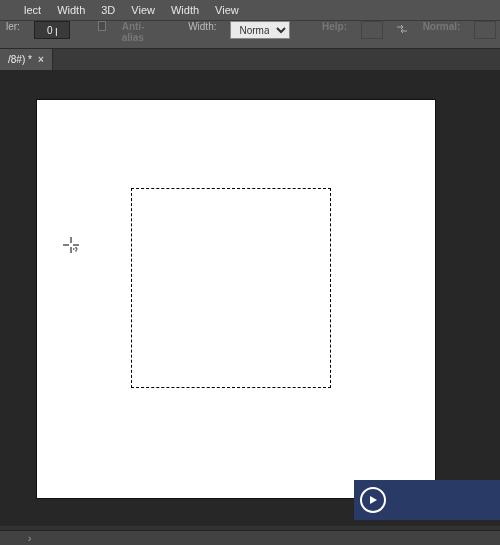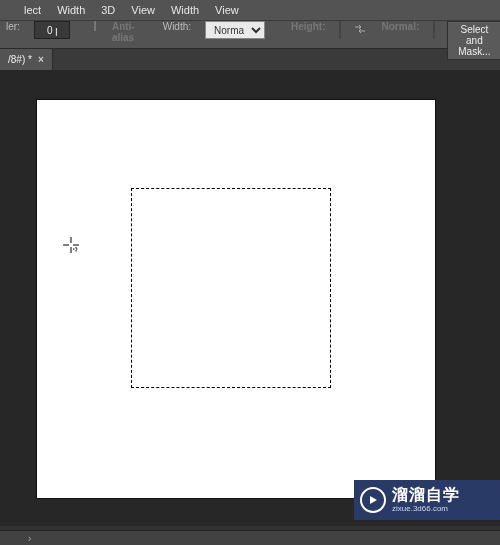--- a/index.html
+++ b/index.html
@@ -198,30 +198,29 @@
   <input class="opt-input" value="0 px" style="">
   <span style="width:6px"></span>
   <span class="opt-check"></span>
   <span class="opt-label dis">Anti-alias</span>
   <span style="width:10px"></span>
   <span class="opt-label">Width:</span>
   <select class="opt-select">
     <option>Normal</option>
   </select>
   <span style="width:8px"></span>
-  <span class="opt-label dis">Height:</span>
+  <span class="opt-label dis">Help:</span>
   <span class="opt-input-bare"></span>
   <span class="swap-icon">
     <svg width="14" height="14" viewBox="0 0 14 14">
         <path d="M2 5 L8 5 M6 3 L8 5 L6 7 M12 9 L6 9 M8 7 L6 9 L8 11" stroke="#aaa" stroke-width="1" fill="none"></path>
       </svg>
   </span>
   <span class="opt-label dis">Normal:</span>
   <span class="opt-input-bare"></span>
-  <button class="mask-btn">Select and Mask...</button>
 </div>
 
 <div class="tabbar">
   <div class="tab">
     <span>/8#) *</span>
     <span class="tab-close">×</span>
   </div>
 </div>
 
 <div class="workarea">
@@ -240,22 +239,18 @@
     </svg>
   </div>
 </div>
 
 <div class="watermark">
   <div class="wm-play">
     <svg width="10" height="10" viewBox="0 0 10 10">
         <path d="M2 1 L9 5 L2 9 Z" fill="#fff"></path>
       </svg>
   </div>
-  <div class="wm-text">
-    <span class="wm-zh">溜溜自学</span>
-    <span class="wm-sub">zixue.3d66.com</span>
-  </div>
 </div>
 
 <div class="bottombar2"></div>
 <div class="bottombar"></div>
 <span class="scroll-chevron">›</span>
 <span class="status-right"></span>
 
 </body></html>

